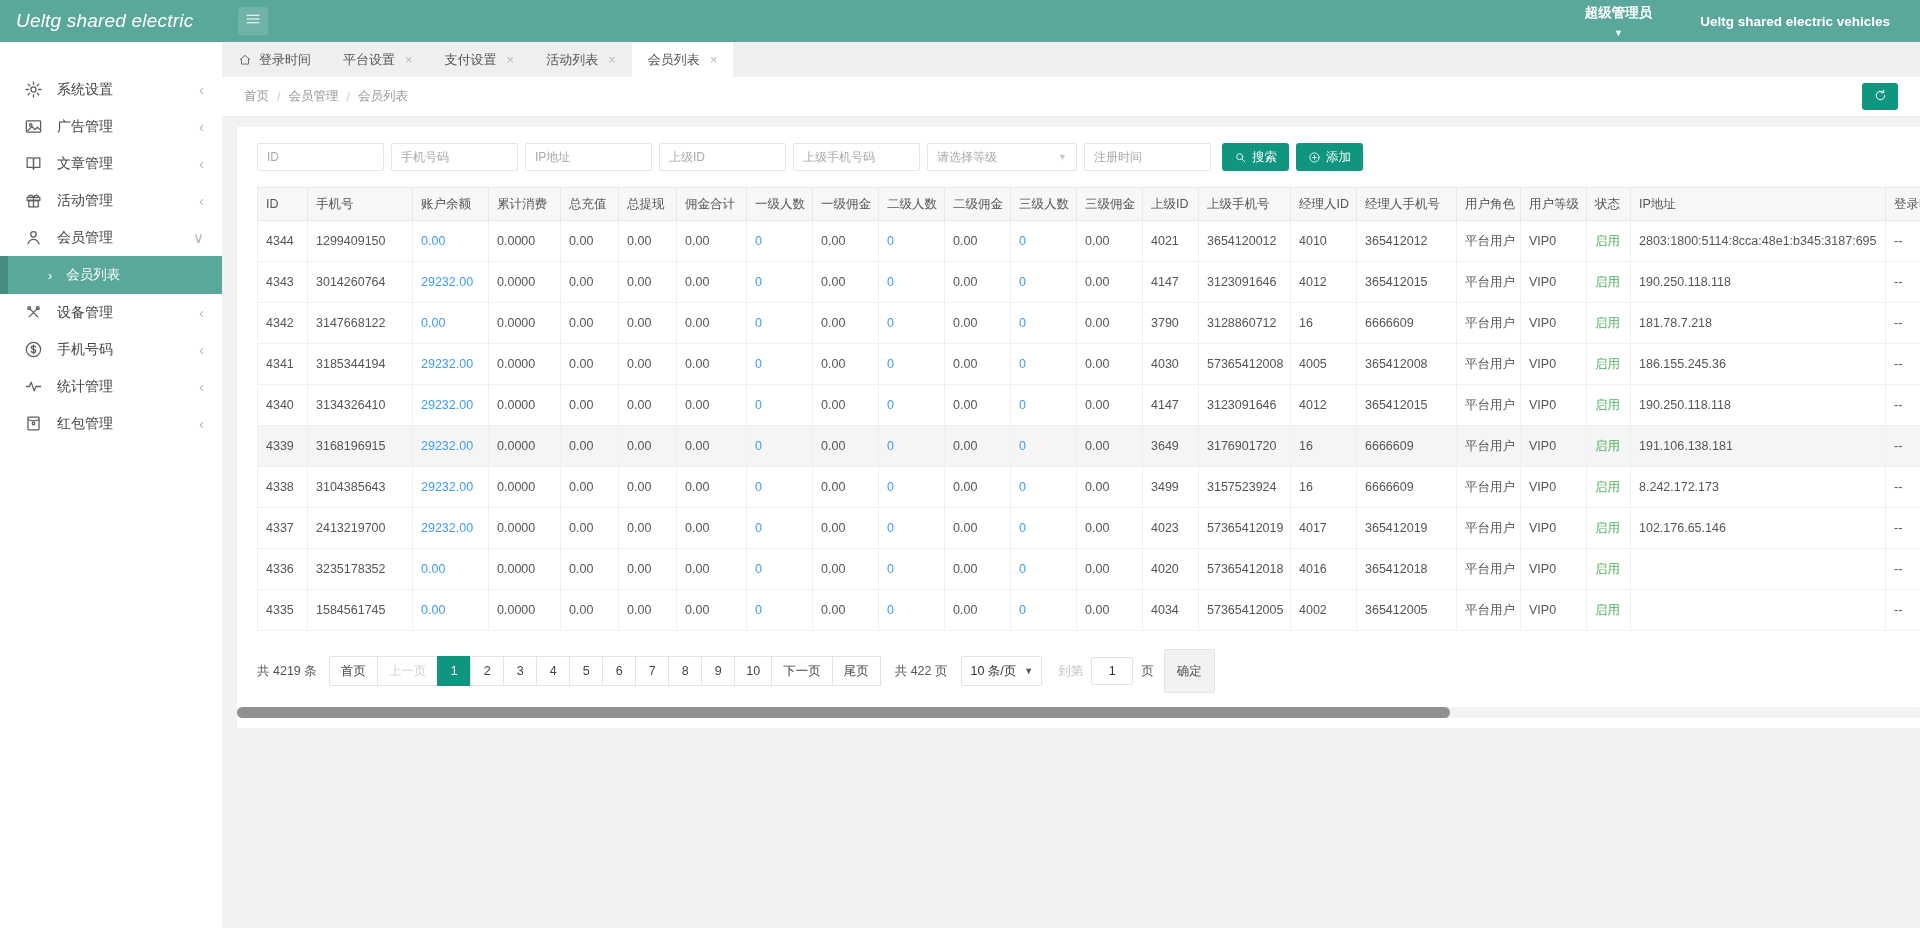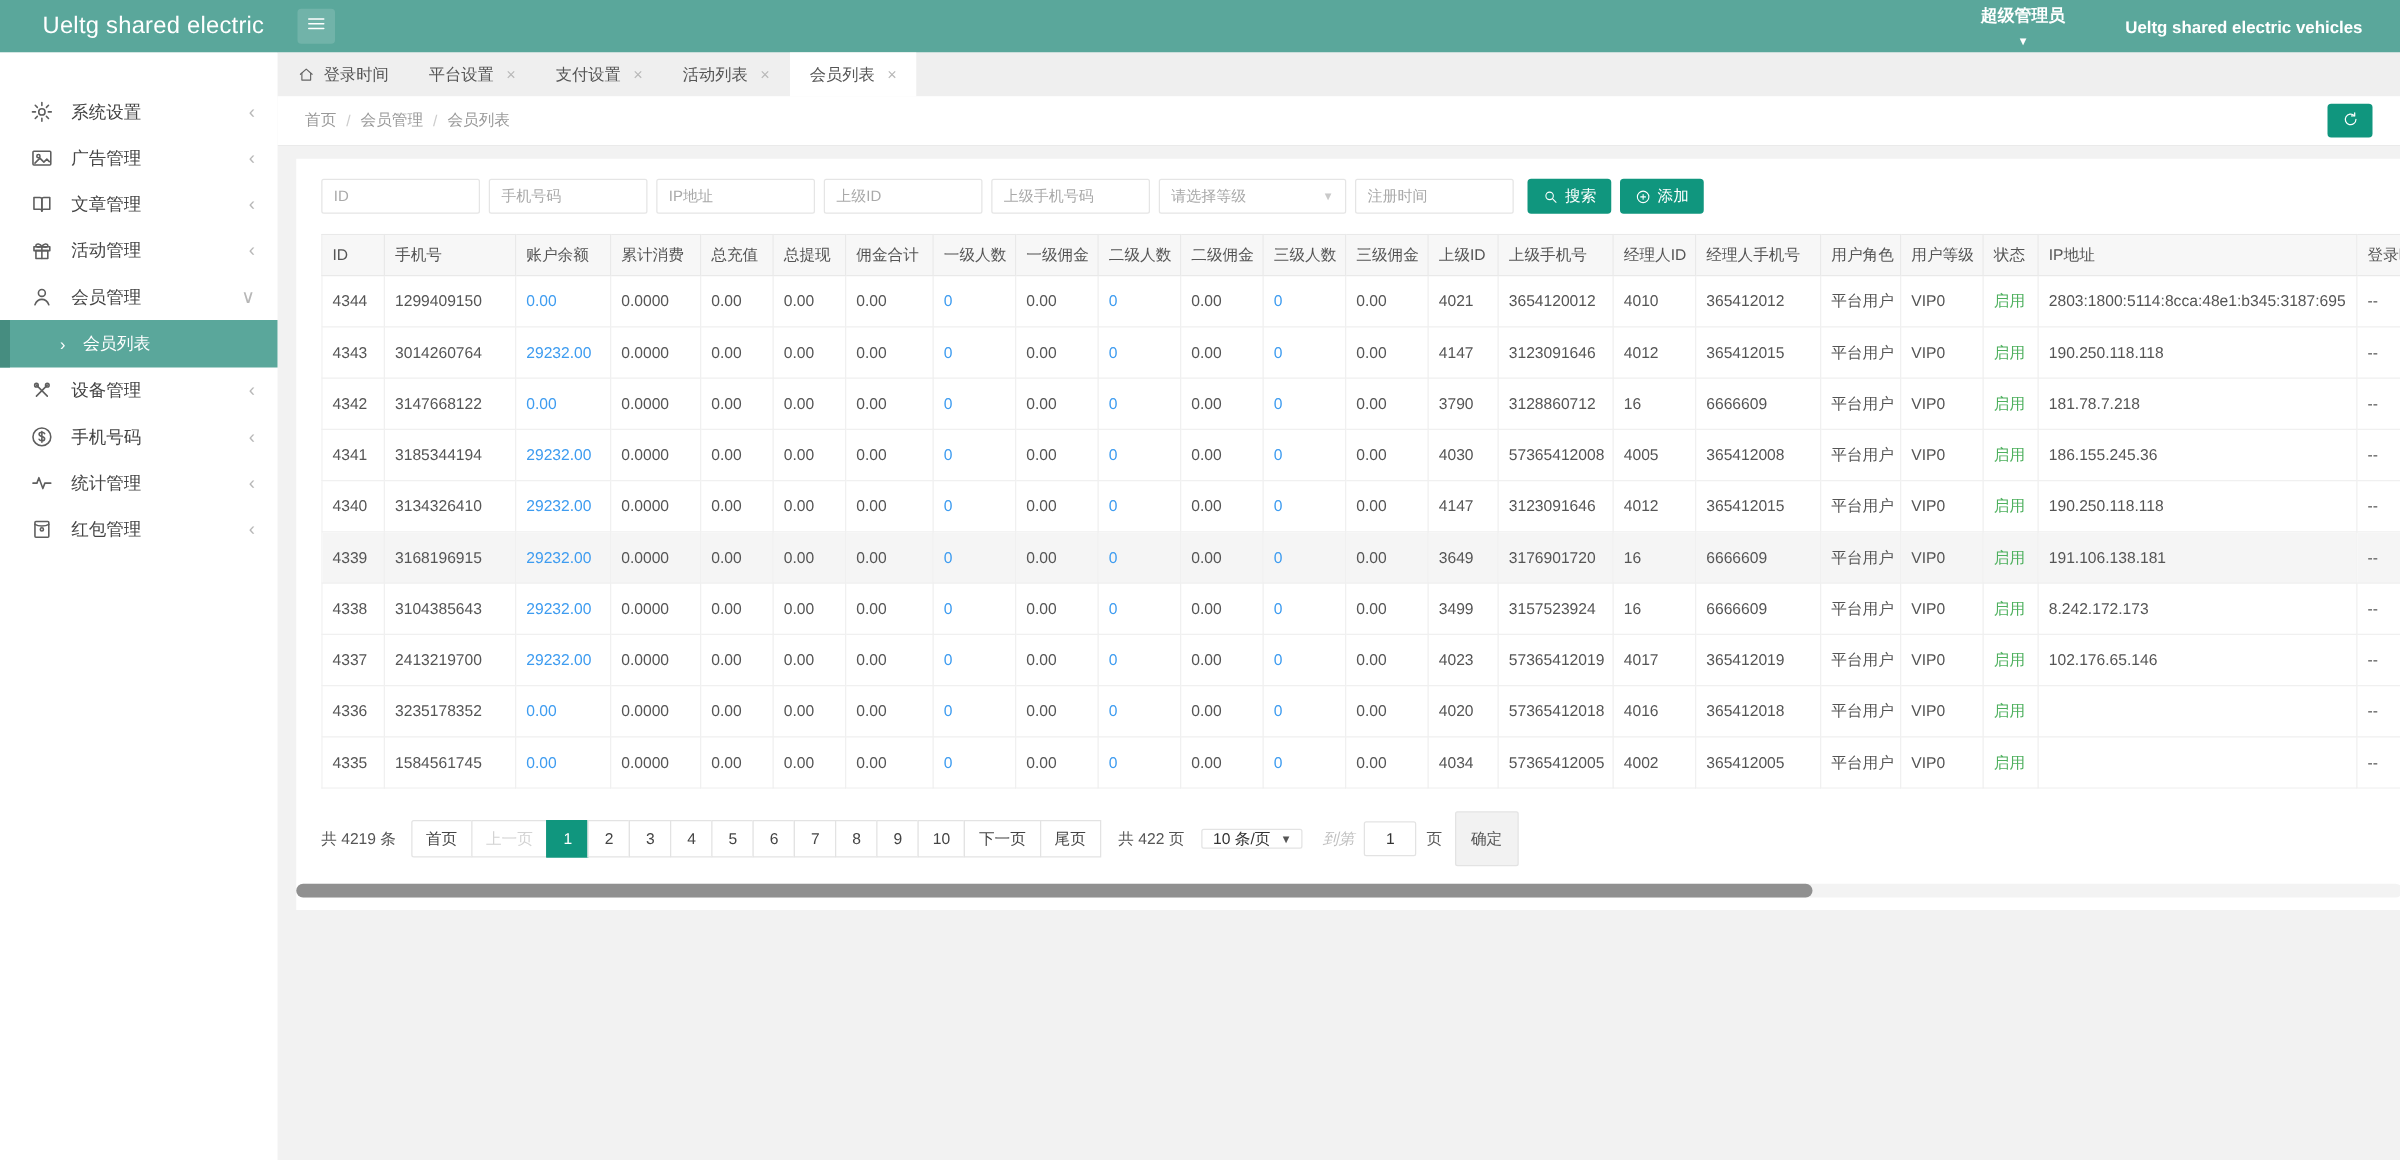--- a/index.html
+++ b/index.html
@@ -1,21 +1,21 @@
 <!DOCTYPE html>
 <html><head>
 <meta charset="utf-8">
 <style>
   * { box-sizing: border-box; margin: 0; padding: 0; }
   html,body { width:1920px; height:928px; overflow:hidden; }
   body { font-family:"Liberation Sans","DejaVu Sans",sans-serif; background:#f2f2f2; color:#555; }
 
   
   .app-header { height:42px; background:#5aa79b; display:flex; align-items:center; color:#fff; }
-  .logo { width:222px; padding-left:34px; font-size:19px; letter-spacing:.2px; white-space:nowrap; }
+  .logo { width:222px; padding-left:16px; font-size:19px; letter-spacing:.2px; white-space:nowrap;font-style:italic; }
   .hamburger { width:30px; height:28px; background:rgba(255,255,255,.14); border-radius:3px;
                display:flex; align-items:center; justify-content:center; margin-left:16px; cursor:pointer; }
   .hamburger svg { width:18px; height:18px; }
   .header-right { margin-left:auto; display:flex; align-items:center; gap:48px; padding-right:30px; font-size:13.5px; font-weight:bold; }
   .admin { display:flex; align-items:center; gap:6px; cursor:pointer;flex-direction:column; }
   .admin .caret { font-size:9px; }
 
   
   .sidebar { position:absolute; left:0; top:42px; bottom:0; width:222px; background:#fff; padding-top:29px; z-index:2; }
   .side-item { height:37px; display:flex; align-items:center; padding:0 18px 0 24px; font-size:14px; color:#444; cursor:pointer; position:relative; }
@@ -70,24 +70,24 @@
 
   
   .pagination { display:flex; align-items:center; margin:18px 0 10px 0; font-size:12.5px; color:#555; gap:0; }
   .pg-total { margin-right:12px; }
   .pg-btn { min-width:34px; height:30px; padding:0 11px; background:#fff; border:1px solid #e3e3e3; color:#444;
             font-size:12.5px; cursor:pointer; margin-left:-1px; font-family:"Liberation Sans","DejaVu Sans",sans-serif; }
   .pg-btn.first { margin-left:0; border-radius:2px 0 0 2px; }
   .pg-btn.disabled { color:#d3d3d3; cursor:default; }
   .pg-btn.active { background:#10967e; border-color:#10967e; color:#fff; }
   .pg-pages-text { margin:0 14px 0 14px; }
-  .pg-select { height:16px; border:1px solid #e3e3e3; border-radius:2px; background:#fff; padding:0 8px; font-size:12.5px;
+  .pg-select { height:30px; border:1px solid #e3e3e3; border-radius:2px; background:#fff; padding:0 8px; font-size:12.5px;
                color:#333; display:inline-flex; align-items:center; gap:8px; cursor:pointer; }
   .pg-select .caret { font-size:9px; color:#555; }
-  .pg-goto-label { color:#c0c0c0; margin:0 8px 0 16px;font-style:italic; }
+  .pg-goto-label { color:#c0c0c0; margin:0 8px 0 16px; }
   .pg-goto-input { width:42px; height:28px; border:1px solid #e3e3e3; border-radius:2px; text-align:center; font-size:12.5px; color:#333; }
   .pg-goto-suffix { margin:0 10px 0 8px; color:#555; }
   .pg-confirm { height:44px; padding:0 12px; background:#f2f2f2; border:1px solid #e3e3e3; border-radius:2px;
                 font-size:12.5px; color:#555; cursor:pointer; font-family:"Liberation Sans","DejaVu Sans",sans-serif; }
 
   
   .hscroll { width:1685px; height:11px; margin:14px 0 2px -20px; background:#f3f3f3; border-radius:6px; position:relative; }
   .hscroll-thumb { position:absolute; left:0; top:0; height:11px; width:72%; background:#909090; border-radius:6px; cursor:pointer; }
 </style>
 </head>

